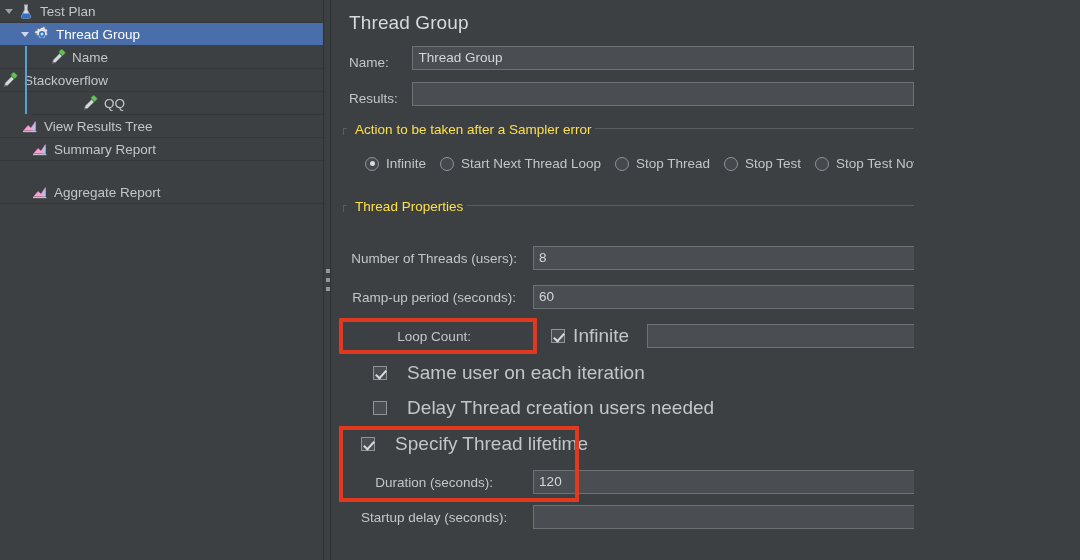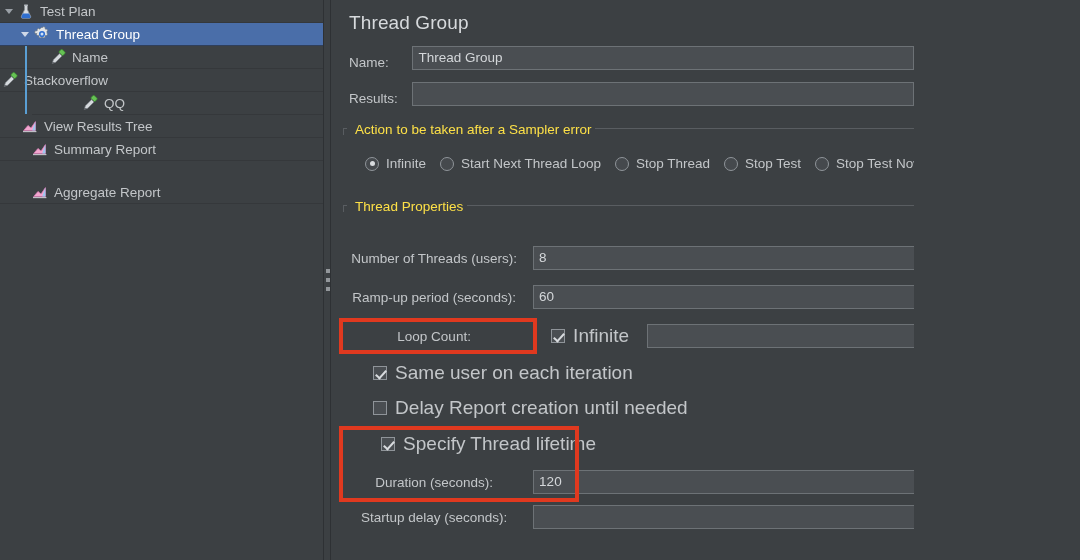--- a/index.html
+++ b/index.html
@@ -148,21 +148,21 @@
     position: relative; flex: 0 0 auto;
   }
   .cbx.on::after {
     content:"";
     position:absolute; left: 4px; top: 0.5px;
     width: 4px; height: 9px;
     border: solid #d8dbde;
     border-width: 0 2px 2px 0;
     transform: rotate(42deg);
   }
-  .cbx-row { display: flex; align-items: center; gap: 8px; justify-content: flex-end; }
+  .cbx-row { display: flex; align-items: center; gap: 20px; justify-content: flex-end; }
   .cbx-label { color: #c3c6c9; font-size: 19px; white-space: nowrap; }
 
   
   .prop-row { position: absolute; display: flex; align-items: center; }
   .prop-row .field-label { width: 190px; text-align: center; padding-right: 8px; }
 
   
   .redbox {
     position: absolute;
     border: 4px solid #e0391f;
@@ -349,24 +349,24 @@
       <span class="tfield" style="width:470px;margin-left:18px;"></span>
     </div>
 
     <div class="prop-row cbx-row" style="left:42px; top:362px;">
       <span class="cbx on"></span>
       <span class="cbx-label">Same user on each iteration</span>
     </div>
 
     <div class="prop-row cbx-row" style="left:42px; top:397px;">
       <span class="cbx"></span>
-      <span class="cbx-label">Delay Report creation until needed</span>
-    </div>
-
-    <div class="prop-row cbx-row" style="left:50px; top:433px;">
+      <span class="cbx-label">Delay Thread creation users needed</span>
+    </div>
+
+    <div class="prop-row cbx-row" style="left:30px; top:433px;">
       <span class="cbx on"></span>
       <span class="cbx-label">Specify Thread lifetime</span>
     </div>
 
     <div class="prop-row" style="left:12px; top:470px;">
       <span class="field-label">Duration (seconds):</span>
       <span class="tfield" style="width:480px;">120</span>
     </div>
 
     <div class="prop-row" style="left:12px; top:505px;">

